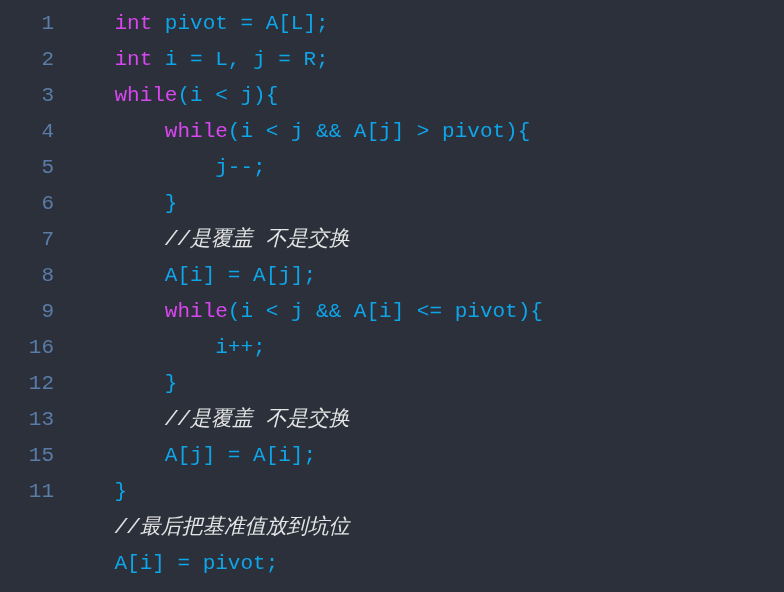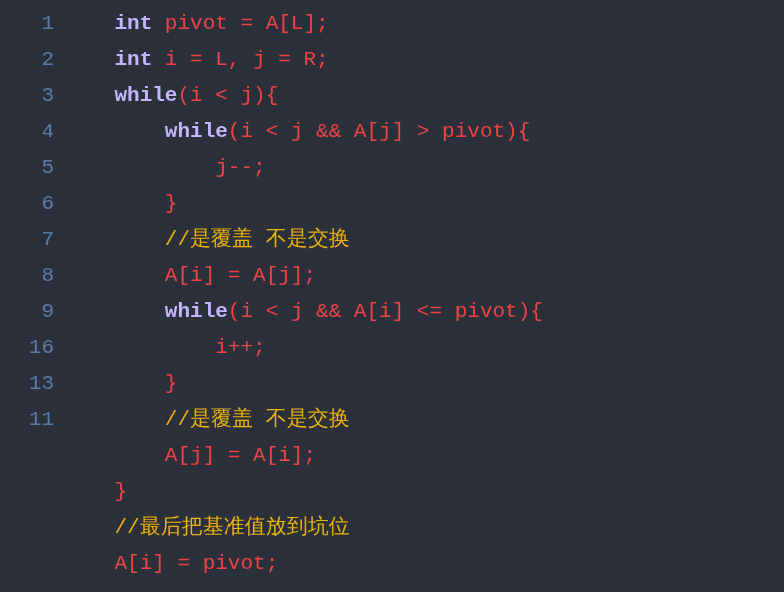--- a/index.html
+++ b/index.html
@@ -29,36 +29,38 @@
     height: 36px;
   }
   .code {
     flex: 1;
     white-space: pre;
   }
   .code-line {
     height: 36px;
     display: block;
   }
-  .kw { color: #c4b5fd; font-weight: bold; }      
-  .plain { color: #ef4444; }   
-  .comment { color: #eab308; }      
+  .kw { color: #d946ef; }      
+  .plain { color: #0ea5e9; }   
+  .comment { color: #e5e5e5; font-style: italic; }      
 </style>
 </head>
 <body>
 
 <div class="code-container">
   <div class="gutter" id="gutter">
       <div>1</div>
       <div>2</div>
       <div>3</div>
       <div>4</div>
       <div>5</div>
       <div>6</div>
       <div>7</div>
       <div>8</div>
       <div>9</div>
       <div>16</div>
+      <div>12</div>
       <div>13</div>
+      <div>15</div>
       <div>11</div>
     </div>
   <div class="code" id="code"><span class="code-line"><span>    </span><span class="kw">int</span><span class="plain"> pivot = A[L];</span></span><span class="code-line"><span>    </span><span class="kw">int</span><span class="plain"> i = L, j = R;</span></span><span class="code-line"><span>    </span><span class="kw">while</span><span class="plain">(i &lt; j){</span></span><span class="code-line"><span>        </span><span class="kw">while</span><span class="plain">(i &lt; j &amp;&amp; A[j] &gt; pivot){</span></span><span class="code-line"><span>            </span><span class="plain">j--;</span></span><span class="code-line"><span>        </span><span class="plain">}</span></span><span class="code-line"><span>        </span><span class="comment">//是覆盖 不是交换</span></span><span class="code-line"><span>        </span><span class="plain">A[i] = A[j];</span></span><span class="code-line"><span>        </span><span class="kw">while</span><span class="plain">(i &lt; j &amp;&amp; A[i] &lt;= pivot){</span></span><span class="code-line"><span>            </span><span class="plain">i++;</span></span><span class="code-line"><span>        </span><span class="plain">}</span></span><span class="code-line"><span>        </span><span class="comment">//是覆盖 不是交换</span></span><span class="code-line"><span>        </span><span class="plain">A[j] = A[i];</span></span><span class="code-line"><span>    </span><span class="plain">}</span></span><span class="code-line"><span>    </span><span class="comment">//最后把基准值放到坑位</span></span><span class="code-line"><span>    </span><span class="plain">A[i] = pivot;</span></span></div>
 </div>
 
 </body></html>

